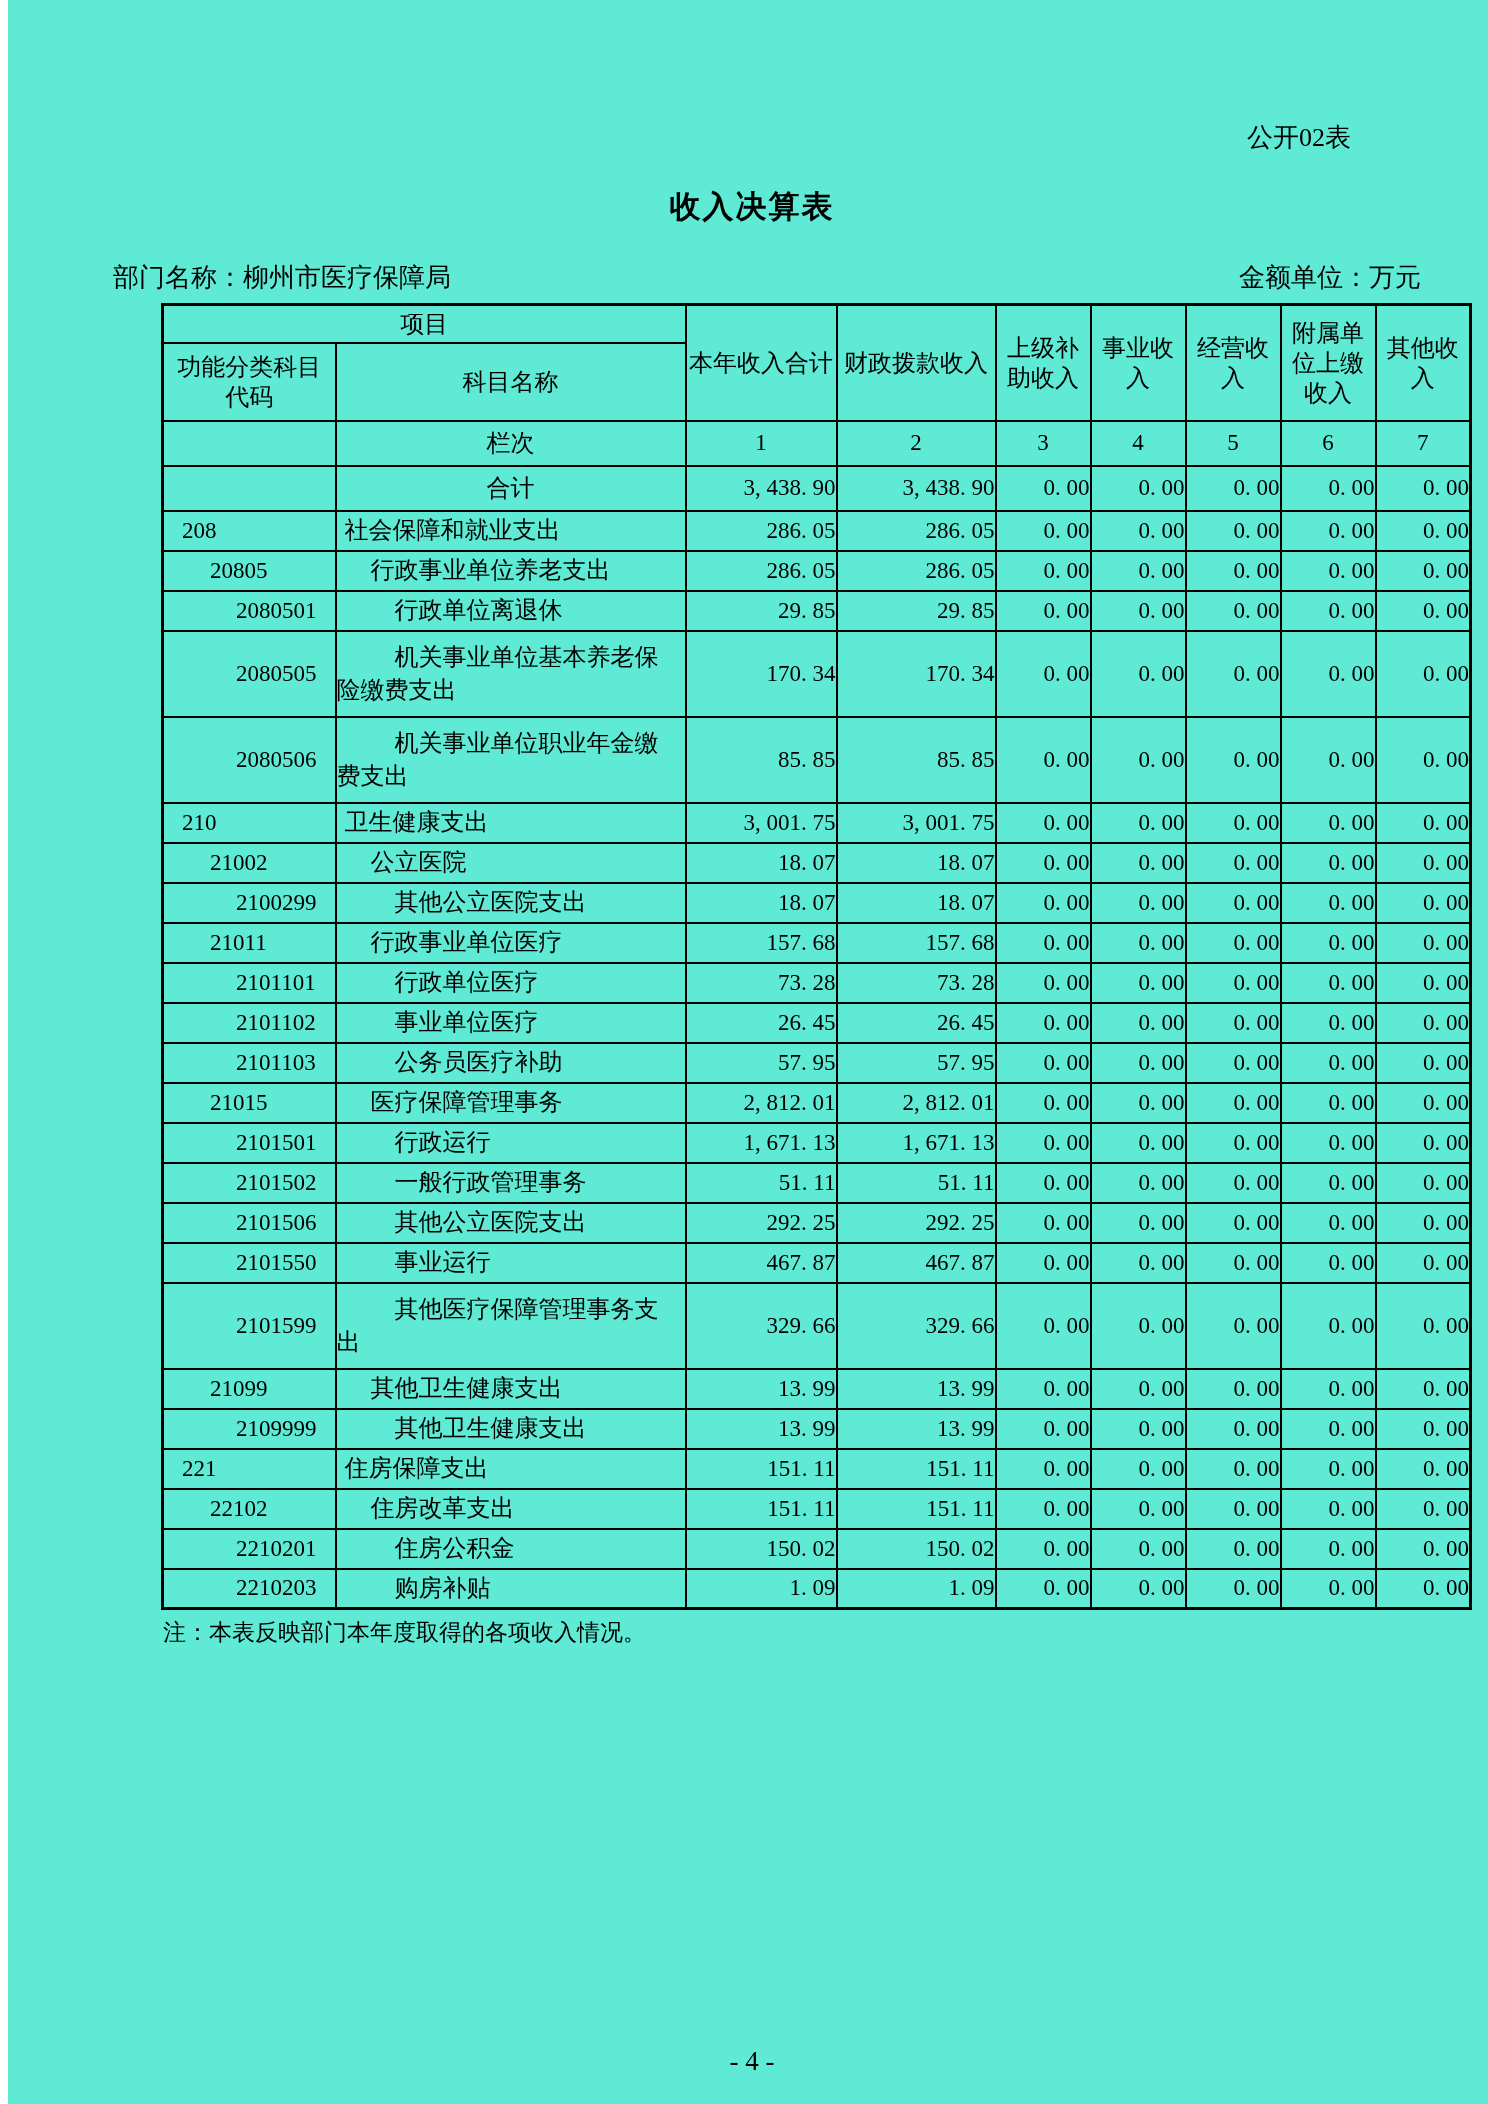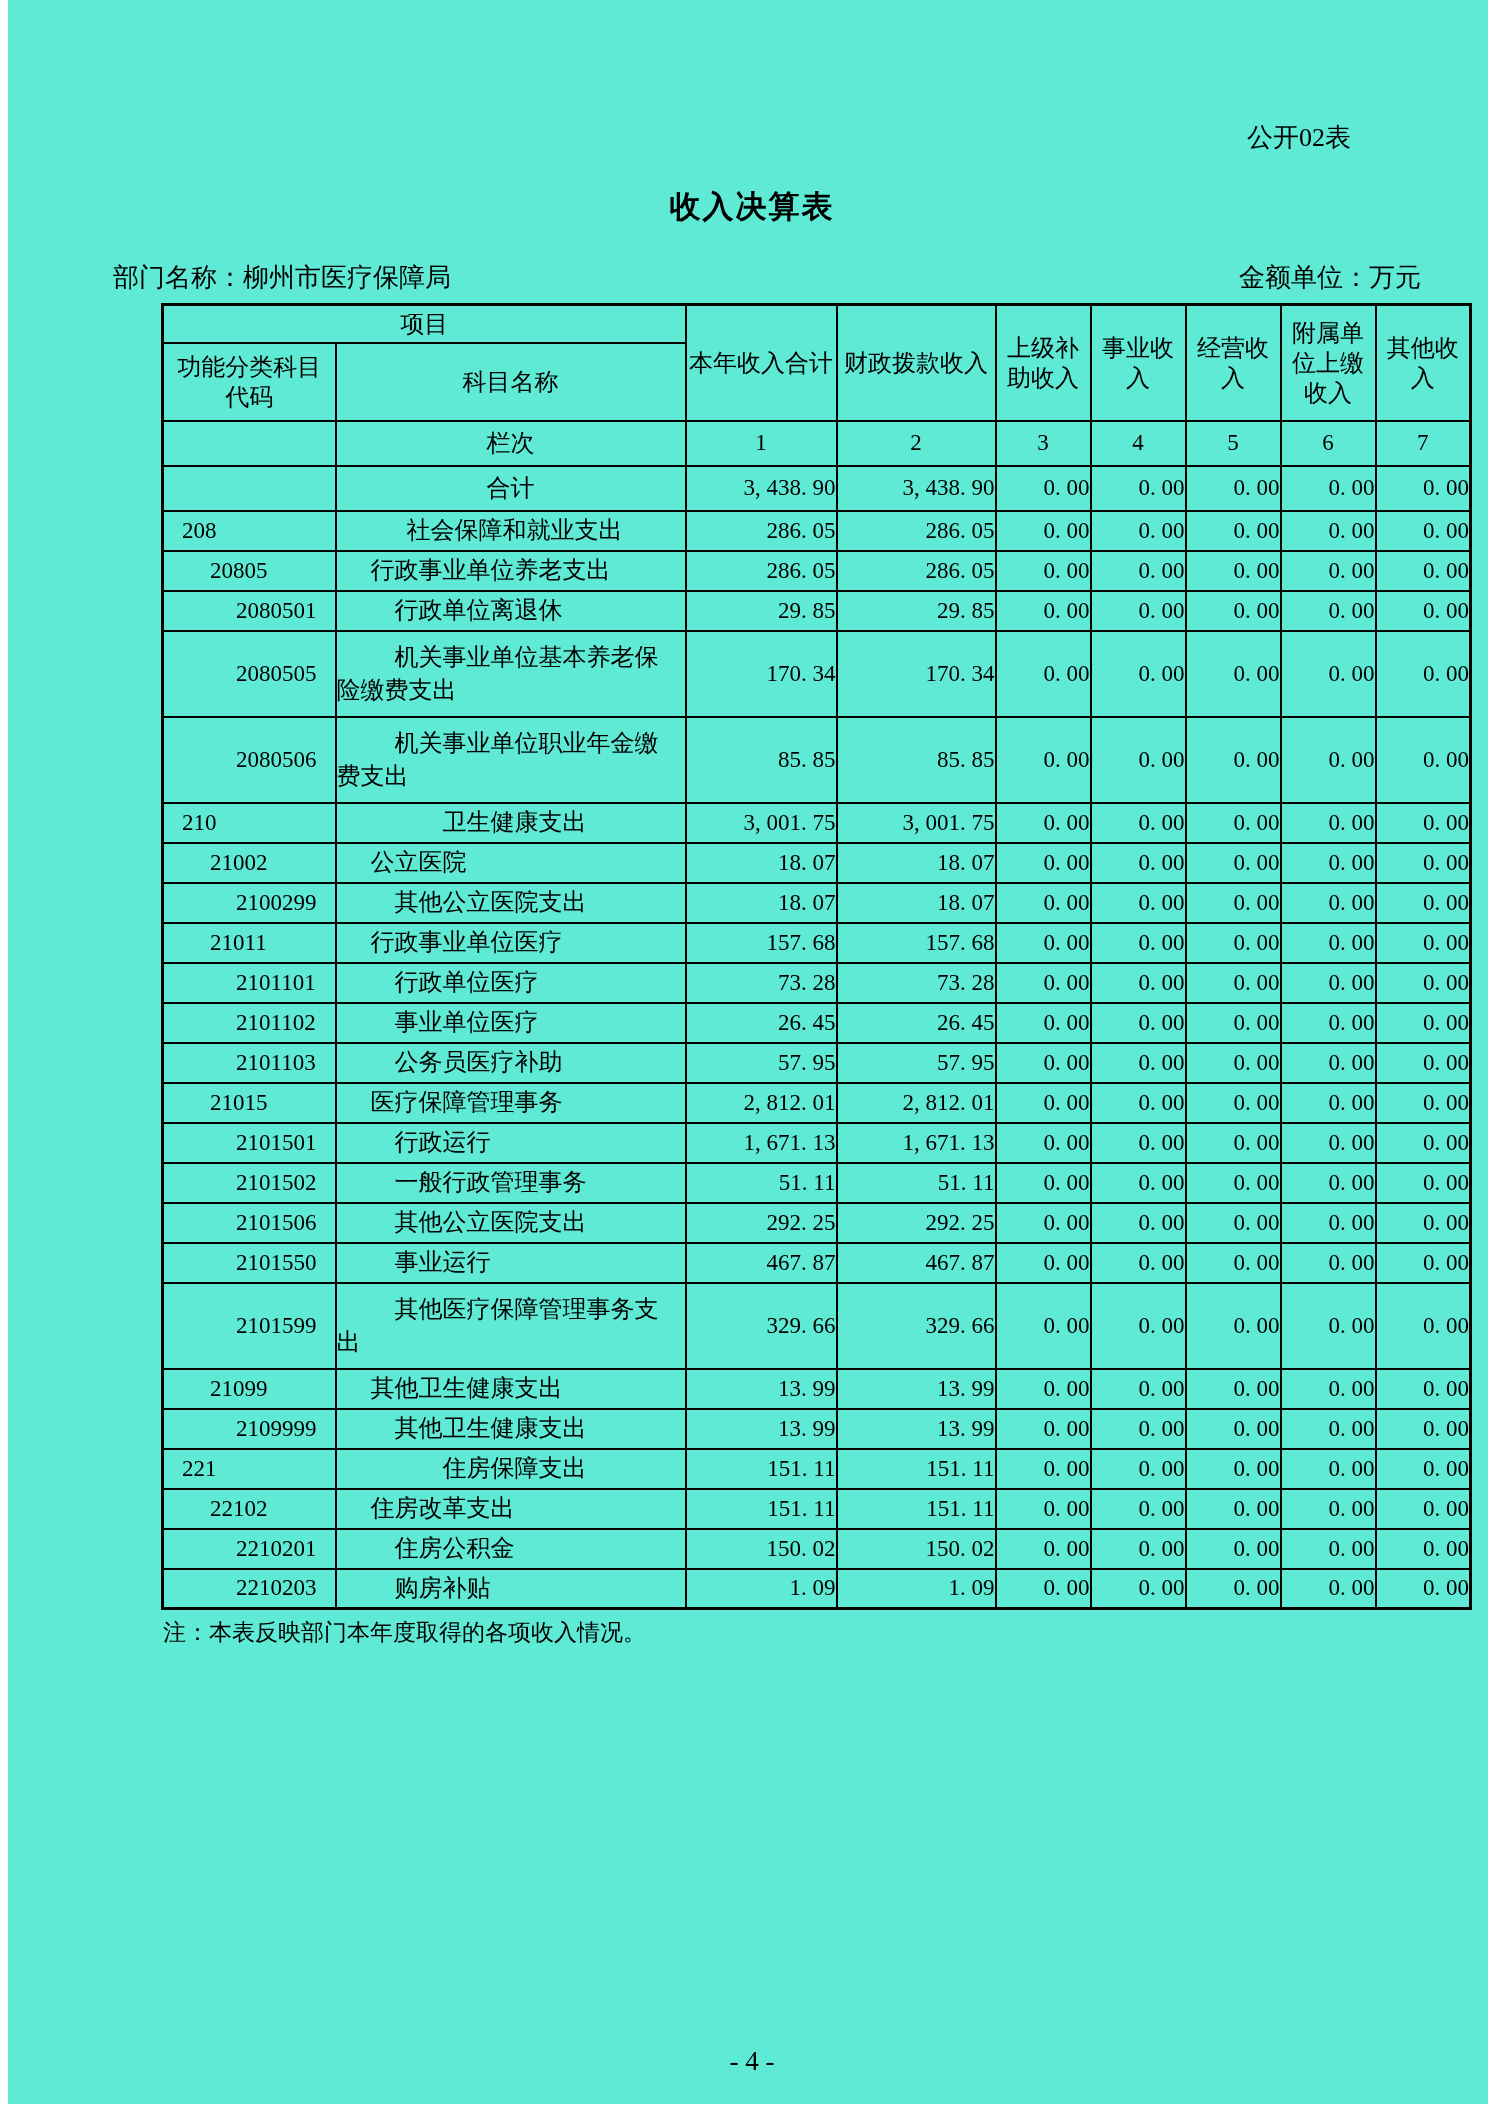--- a/index.html
+++ b/index.html
@@ -79,21 +79,21 @@
   td.code.lv2 { padding-left: 46px; }
   td.code.lv3 { padding-left: 72px; }
   td.name {
     font-size: 24px;
     text-align: left;
     white-space: pre-line;
     line-height: 1.35;
     padding: 2px 4px;
   }
   td.name.lv0 { text-align: center; text-indent: 0; }
-  td.name.lv1 { text-indent: 8px; text-align: center; }
+  td.name.lv1 { text-indent: 8px; }
   td.name.lv2 { text-indent: 34px; }
   td.name.lv3 { text-indent: 58px; }
   td.num {
     font-size: 23px;
     text-align: right;
     padding-right: 3px;
     white-space: nowrap;
   }
   td.lanci { text-align: center; font-size: 23px; padding-right: 0; }
   .note {

